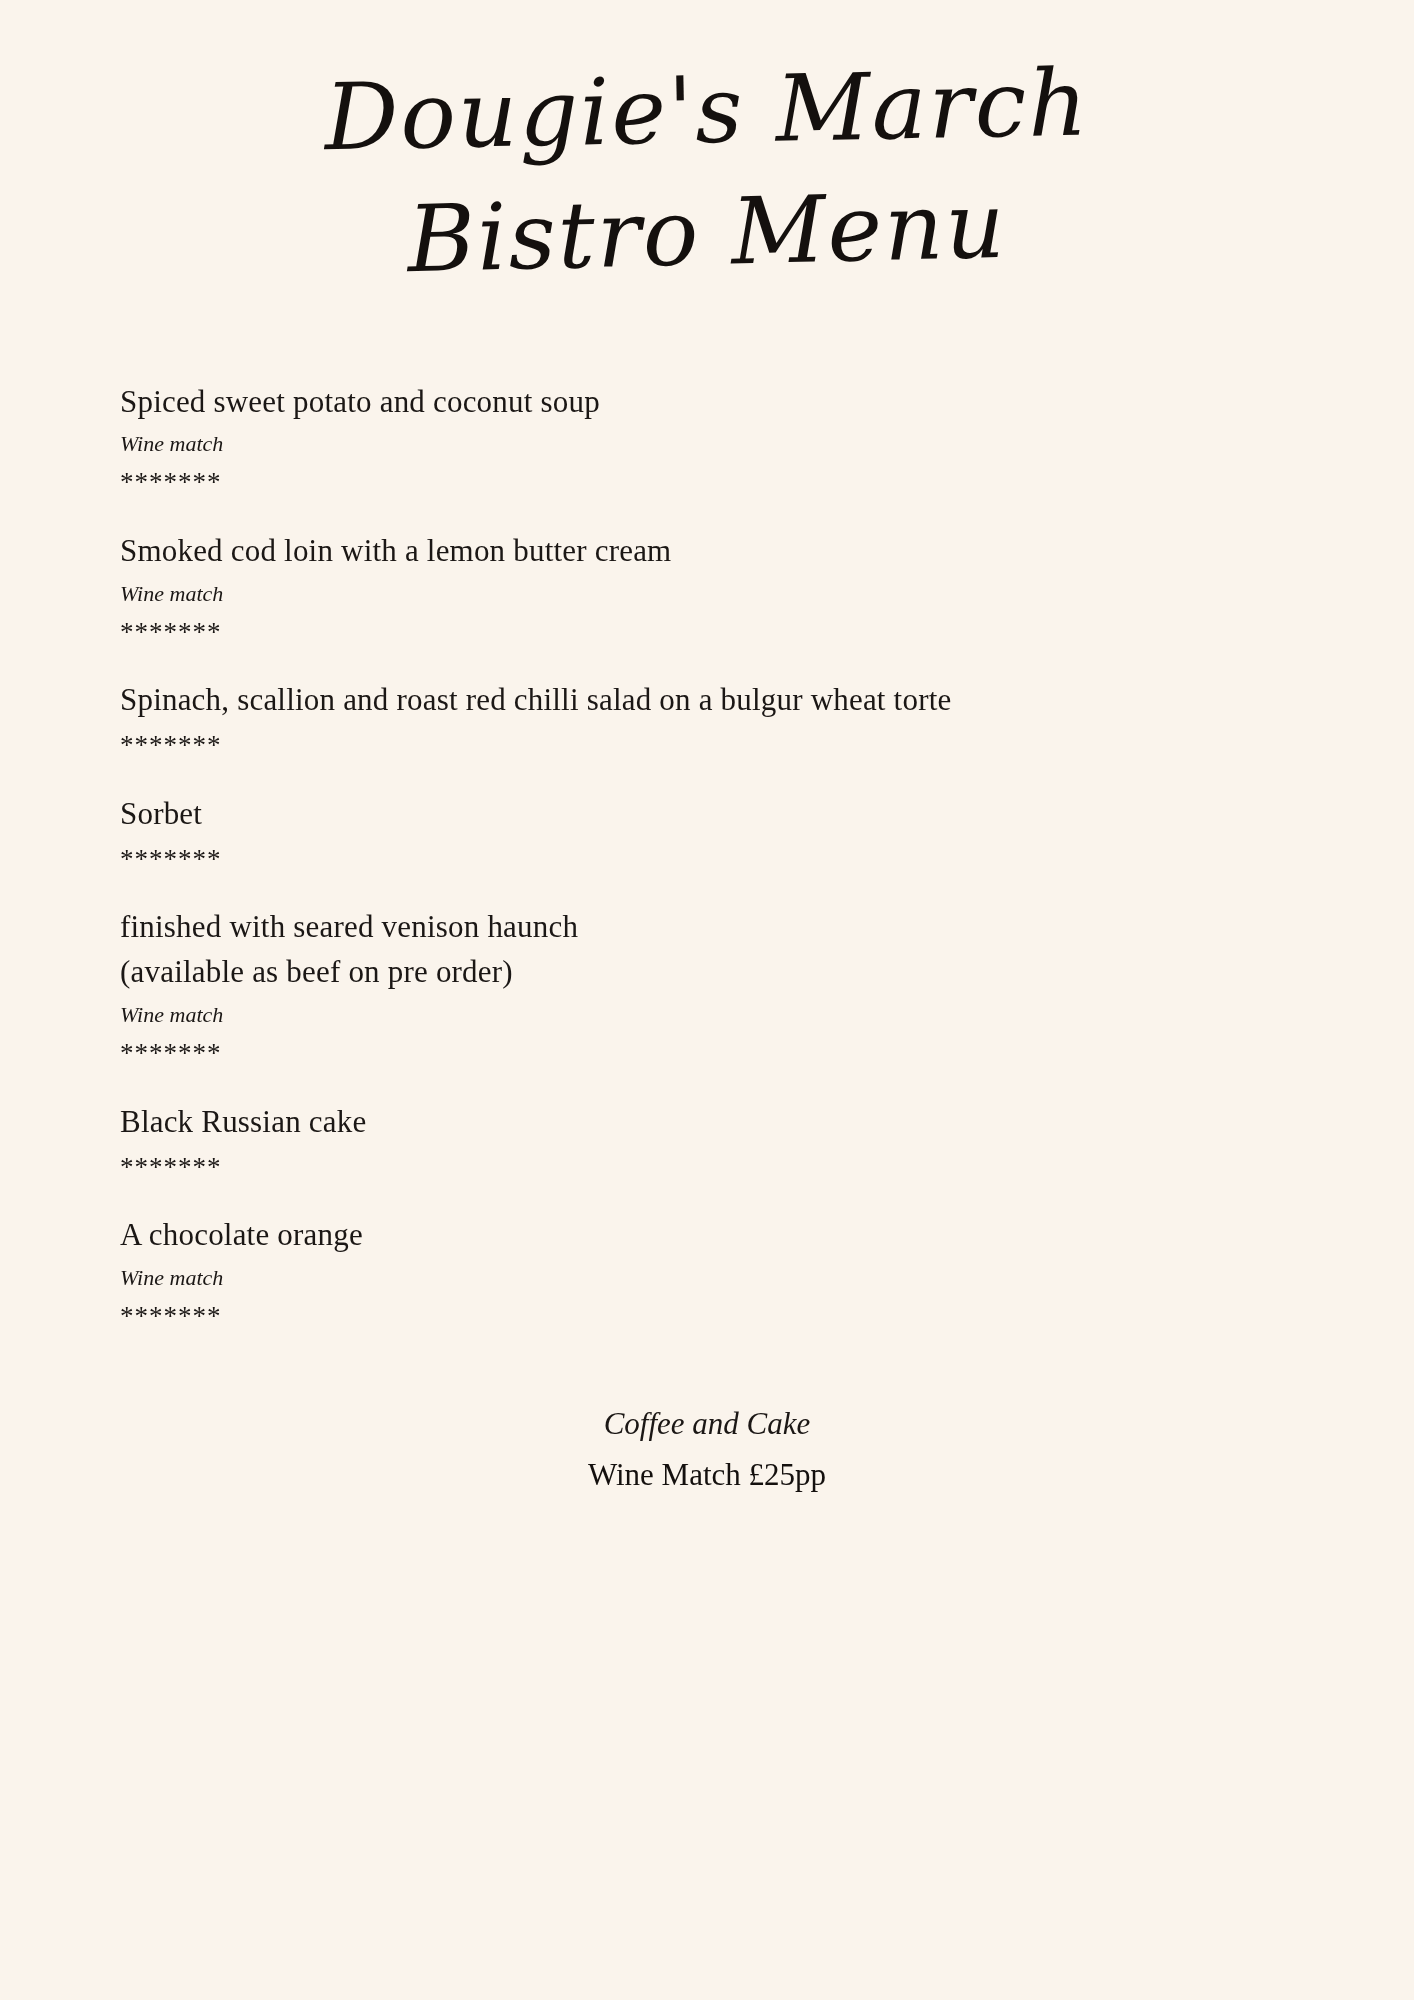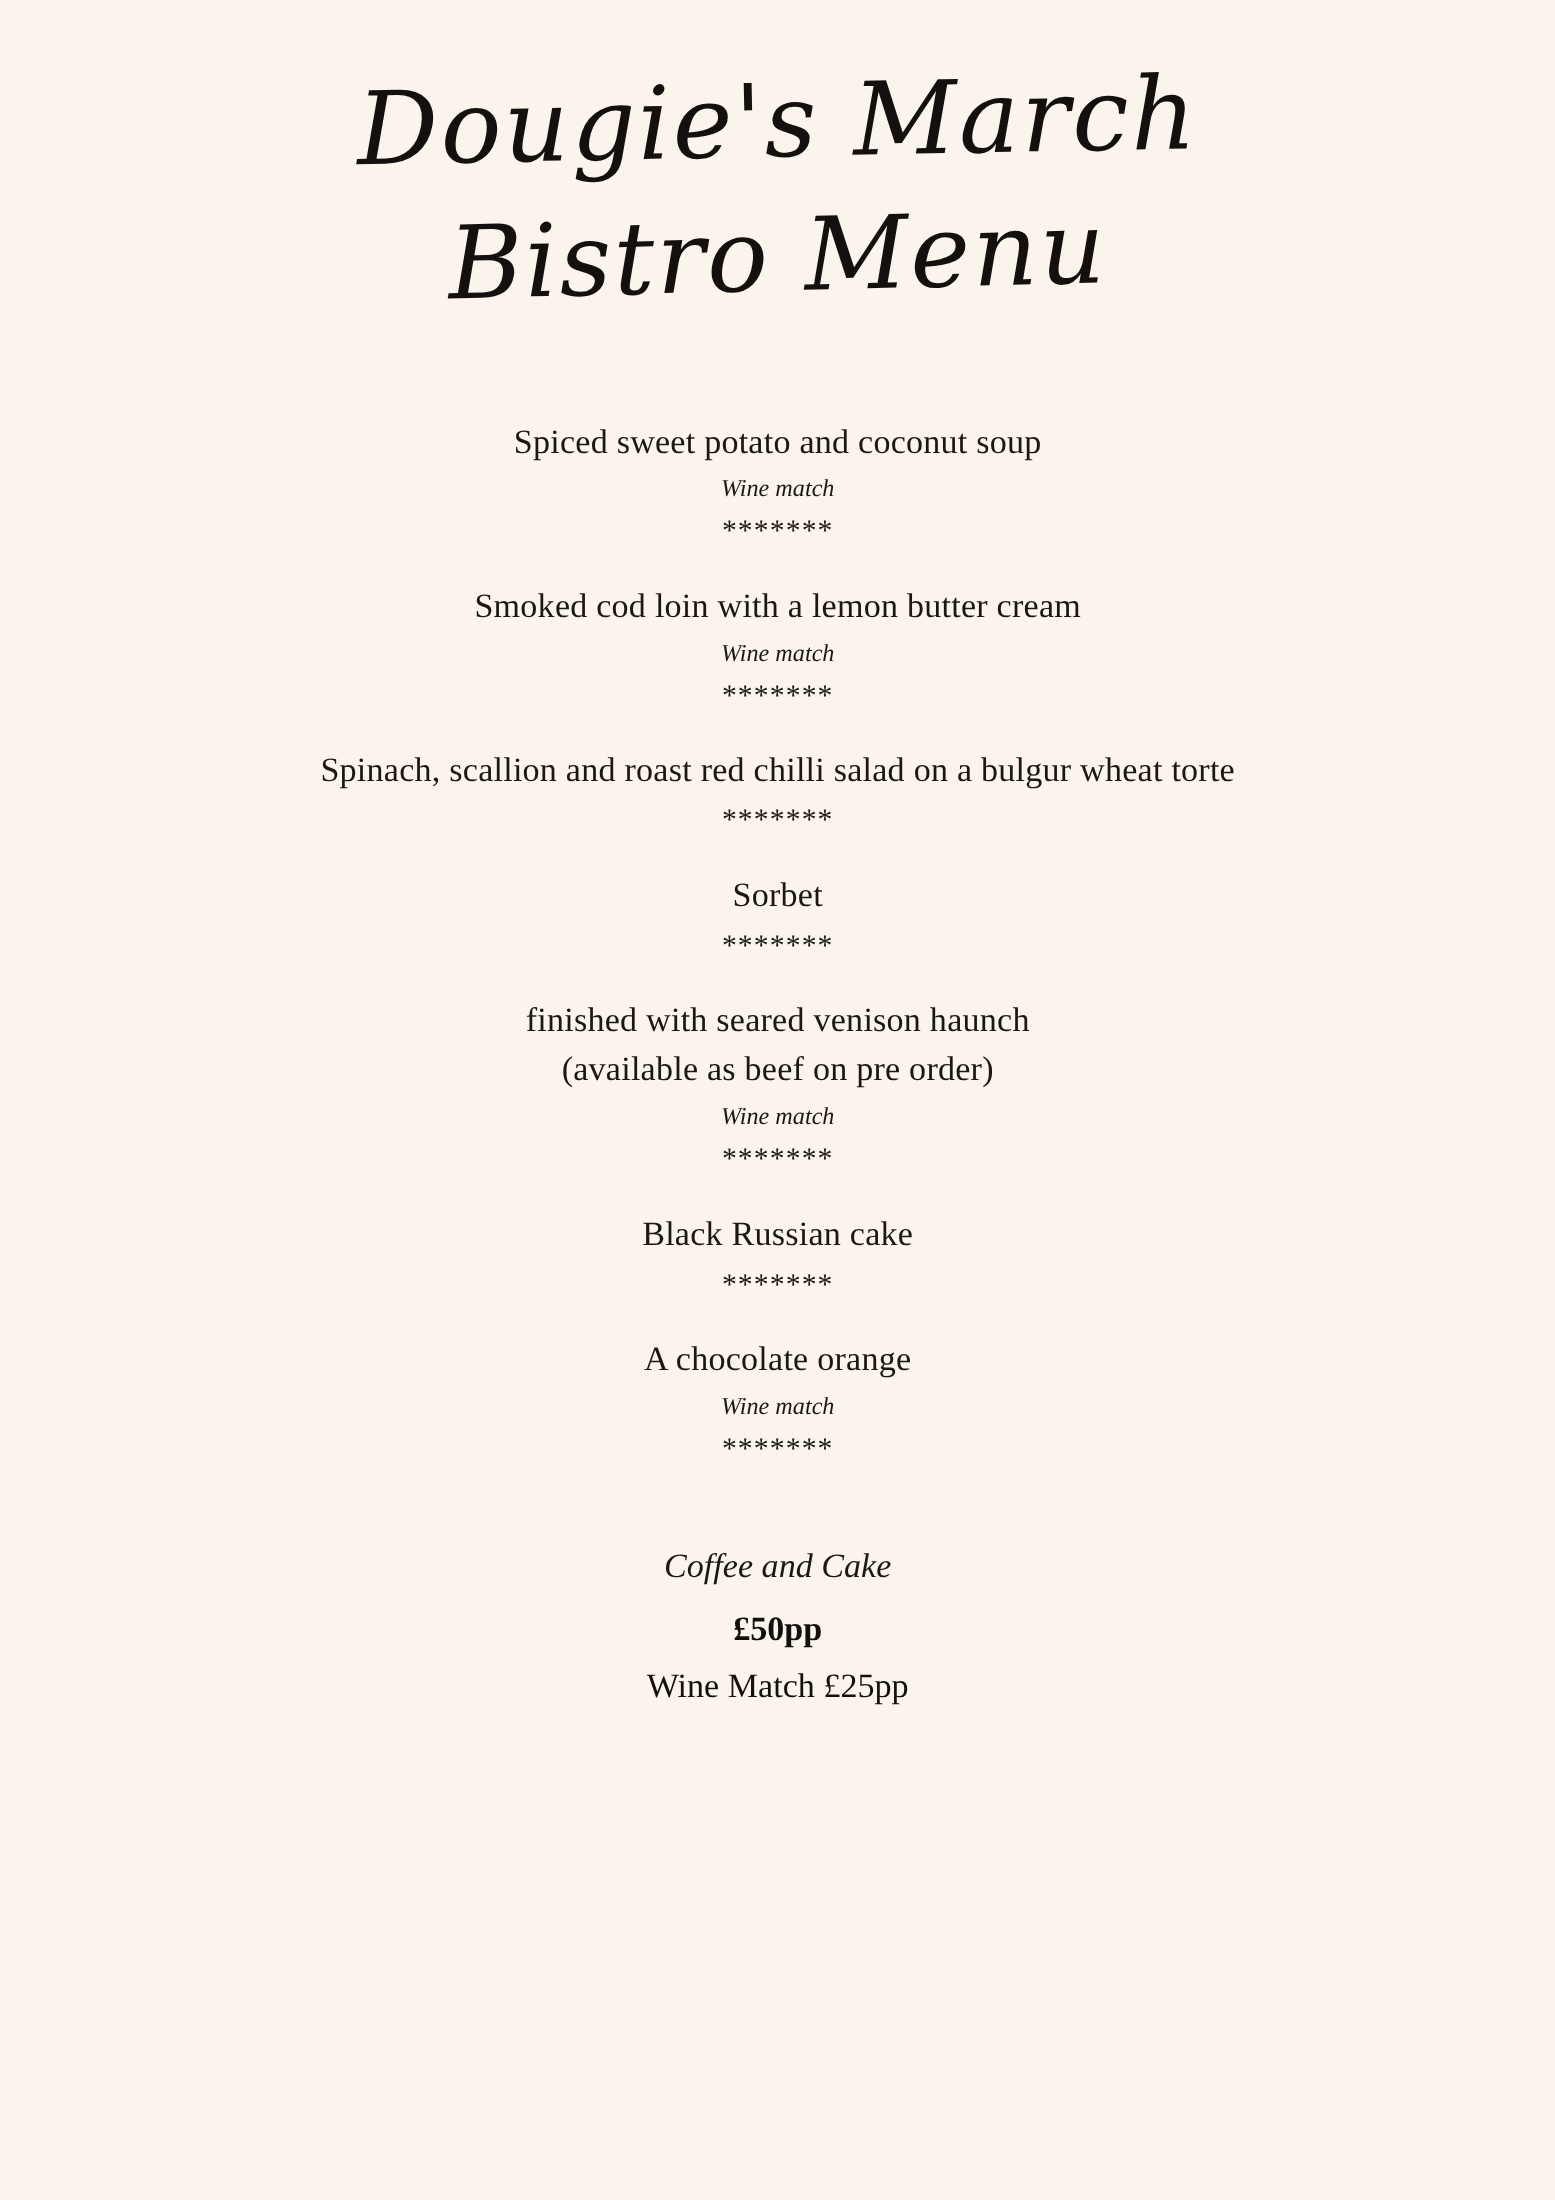--- a/index.html
+++ b/index.html
@@ -41,21 +41,20 @@
   .title-line.l1 {
     transform: rotate(-1.1deg);
   }
   .title-line.l2 {
     transform: rotate(-1.4deg);
     margin-top: 4px;
   }
   .menu {
     margin-top: 88px;
     width: 100%;
-    text-align: center;
   }
   .course {
     margin: 0;
   }
   .dish {
     font-size: 31px;
     line-height: 1.45;
     letter-spacing: 0.2px;
     color: #1b1715;
     margin: 0;
@@ -170,17 +169,16 @@
     <div class="course">
       <div class="dish">A chocolate orange</div>
       <div class="wine">Wine match</div>
       <div class="sep">*******</div>
     </div>
 
   </div>
 
   <div class="footer">
     <div class="footer-line">Coffee and Cake</div>
-    <div class="price">£50pp</div>
     <div class="price-wine">Wine Match £25pp</div>
   </div>
 
 </div>
 
 </body></html>

